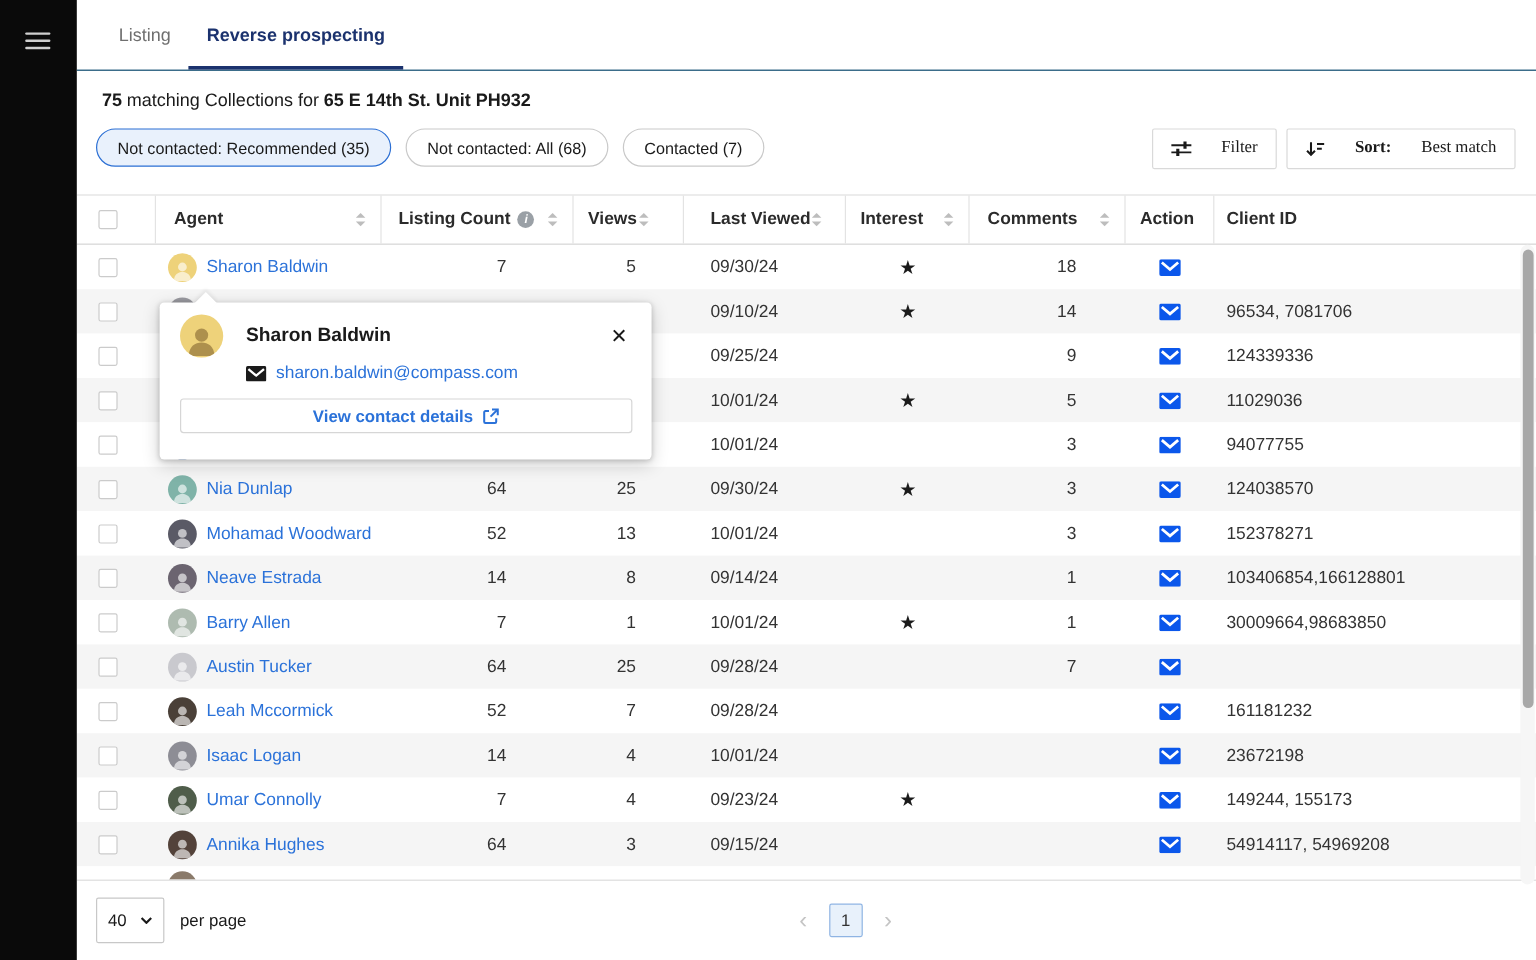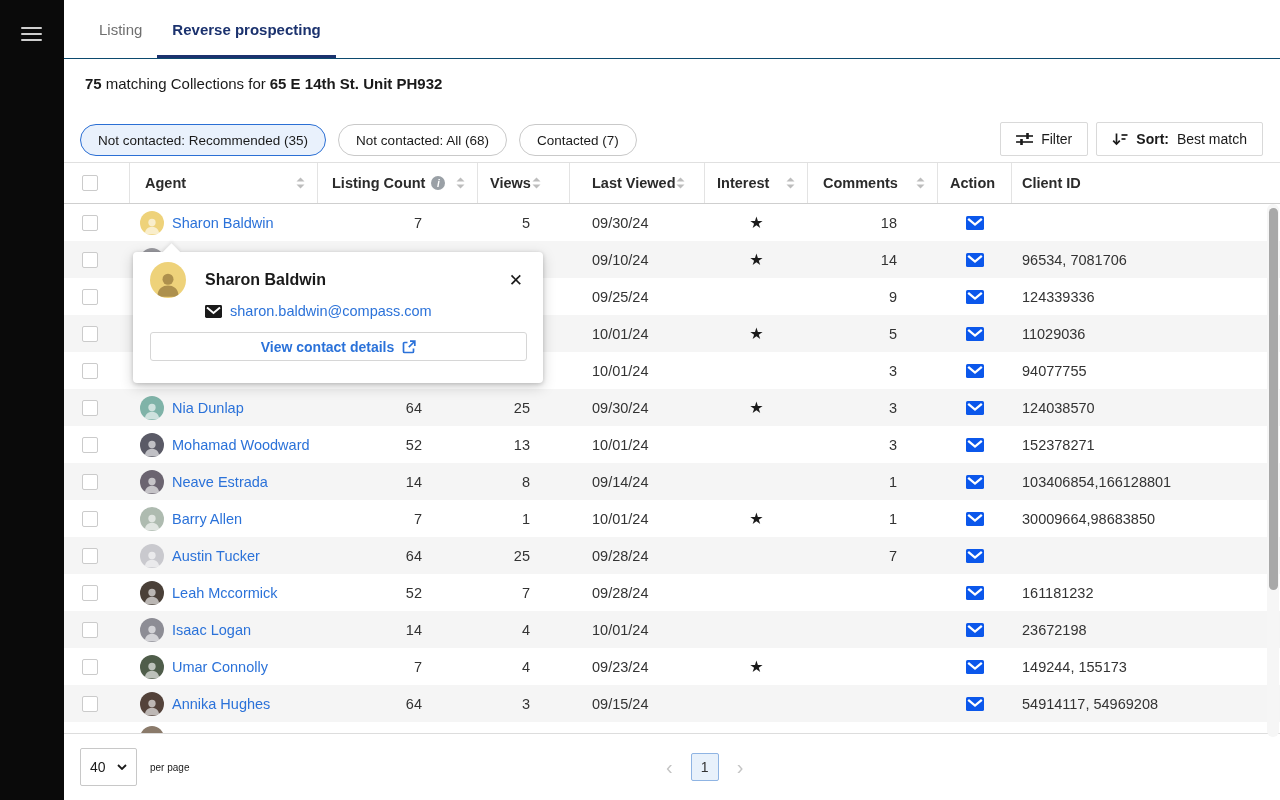--- a/index.html
+++ b/index.html
@@ -16,26 +16,26 @@
   
   .tabbar { height:59px; border-bottom:1px solid #0c4a6e; display:flex; align-items:stretch; padding-left:20px; }
   .tab { display:flex; align-items:center; padding:0 15px; font-size:15px; color:#6f6f6f; cursor:pointer; border-bottom:3px solid transparent; margin-top:3px; }
   .tab.active { color:#1b326e; font-weight:bold; border-bottom-color:#1b326e; }
 
   
   .summary { height:48px; display:flex; align-items:center; padding-left:21px; font-size:15px; color:#1a1a1a; gap:4px; }
   .summary b { font-weight:bold; }
 
   
-  .toolbar { height:55px; display:flex; align-items:flex-end; padding:0 17px 6px 16px; justify-content:space-between; }
+  .toolbar { height:55px; display:flex; align-items:flex-start; padding:0 17px 6px 16px; justify-content:space-between; }
   .pills { display:flex; gap:12px; }
   .pill { height:32px; display:flex; align-items:center; padding:0 17px; border-radius:16px; border:1px solid #c9c9c9; background:#fff; font-size:13.5px; color:#1a1a1a; cursor:pointer; white-space:nowrap; }
   .pill.selected { border:1.5px solid #2b6fd4; background:#e9f1fc; }
   .toolbtns { display:flex; gap:8px; }
-  .toolbtn { height:34px; display:flex; align-items:center; gap:8px; padding:0 15px; background:#fff; border:1px solid #d9d9d9; border-radius:2px; font-size:14px; color:#1a1a1a; cursor:pointer; font-family:Liberation Sans, sans-serif; }
+  .toolbtn { height:34px; display:flex; align-items:center; gap:25px; padding:0 15px; background:#fff; border:1px solid #d9d9d9; border-radius:2px; font-size:14px; color:#1a1a1a; cursor:pointer; font-family:Liberation Serif, serif; }
   .toolbtn b { font-weight:bold; }
 
   
   .table { border-top:1px solid #e0e0e0; }
   .thead { display:grid; grid-template-columns:66px 188px 160px 92px 135px 103px 130px 74px 1fr; height:41px; border-bottom:1px solid #cfcfcf; }
   .th { display:flex; align-items:center; border-right:1px solid #e3e3e3; font-size:14.5px; font-weight:bold; color:#2b2b2b; overflow:hidden; }
   .th:last-child { border-right:none; }
   .th .lbl { white-space:nowrap; }
   .sorticon { margin-left:auto; margin-right:12px; flex:none; }
   .infoicon { width:14px; height:14px; border-radius:50%; background:#9aa0a6; color:#fff; font-size:10px; font-weight:bold; display:inline-flex; align-items:center; justify-content:center; margin-left:6px; flex:none; font-style:italic; }
@@ -55,21 +55,21 @@
   .cell.c-client { padding-left:10px; }
   .checkbox { width:16px; height:16px; border:1.5px solid #cbcbcb; border-radius:2px; background:#fff; flex:none; cursor:pointer; }
   .avatar { width:24px; height:24px; border-radius:50%; flex:none; overflow:hidden; display:flex; align-items:flex-end; justify-content:center; }
   .agent-link { color:#2b72d9; text-decoration:none; cursor:pointer; }
   .partialrow { height:11px; background:#fff; position:relative; overflow:hidden; }
   .partialrow .avatar { position:absolute; left:76px; top:4px; background:#8a7a6a; }
 
   
   .footer { height:67px; border-top:1px solid #ddd; display:flex; align-items:center; padding-left:16px; position:relative; }
   .select { width:57px; height:31px; border:1px solid #c8c8c8; border-radius:2px; display:flex; align-items:center; justify-content:space-between; padding:18px 9px; font-size:14px; cursor:pointer; background:#fff; }
-  .perpage-lbl { margin-left:13px; font-size:10px; color:#1a1a1a; }
+  .perpage-lbl { margin-left:13px; font-size:14px; color:#1a1a1a; }
   .pager { position:absolute; left:598px; top:0; height:100%; display:flex; align-items:center; gap:14px; }
   .pg-chev { font-size:20px; color:#c4c4c4; cursor:pointer; line-height:1; padding:0 4px; }
   .pg-num { width:28px; height:28px; background:#e8f1fb; border:1px solid #8fb4e3; border-radius:2px; display:flex; align-items:center; justify-content:center; font-size:14px; color:#333; cursor:pointer; }
 
   
   .popover { position:absolute; left:133px; top:252px; width:410px; height:131px; background:#fff; border-radius:4px; box-shadow:0 1px 4px rgba(0,0,0,.18), 0 4px 14px rgba(0,0,0,.18); z-index:10; padding:10px 16px 0 17px; }
   .popover::before { content:""; position:absolute; left:32px; top:-6px; width:13px; height:13px; background:#fff; transform:rotate(45deg); box-shadow:-2px -2px 3px rgba(0,0,0,.06); }
   .pop-head { display:flex; align-items:center; }
   .pop-avatar { width:36px; height:36px; border-radius:50%; background:#eed27a; overflow:hidden; display:flex; align-items:flex-end; justify-content:center; flex:none; }
   .pop-name { margin-left:19px; font-size:16px; font-weight:bold; color:#1a1a1a; }

